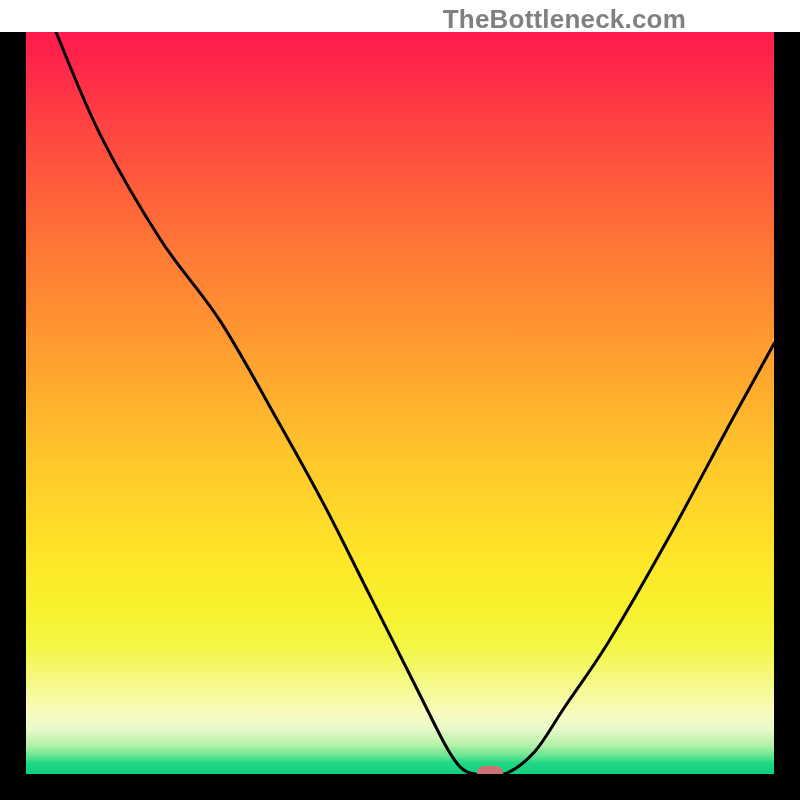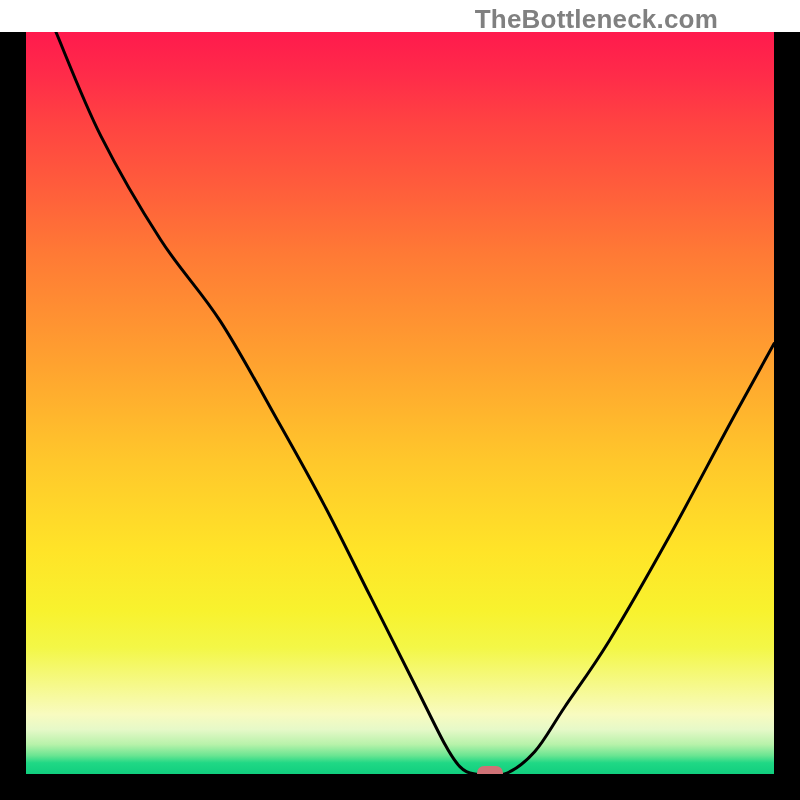--- a/index.html
+++ b/index.html
@@ -7,21 +7,20 @@
     padding: 0;
     background: #fff;
     width: 800px;
     height: 800px;
     overflow: hidden;
   }
   .frame {
     position: relative;
     width: 696px;
     height: 800px;
-    padding-left: 32px;
   }
   .watermark {
     position: absolute;
     top: 4px;
     right: 10px;
     font-family: Arial, Helvetica, sans-serif;
     font-size: 26px;
     font-weight: 600;
     color: #808080;
     letter-spacing: 0.2px;

